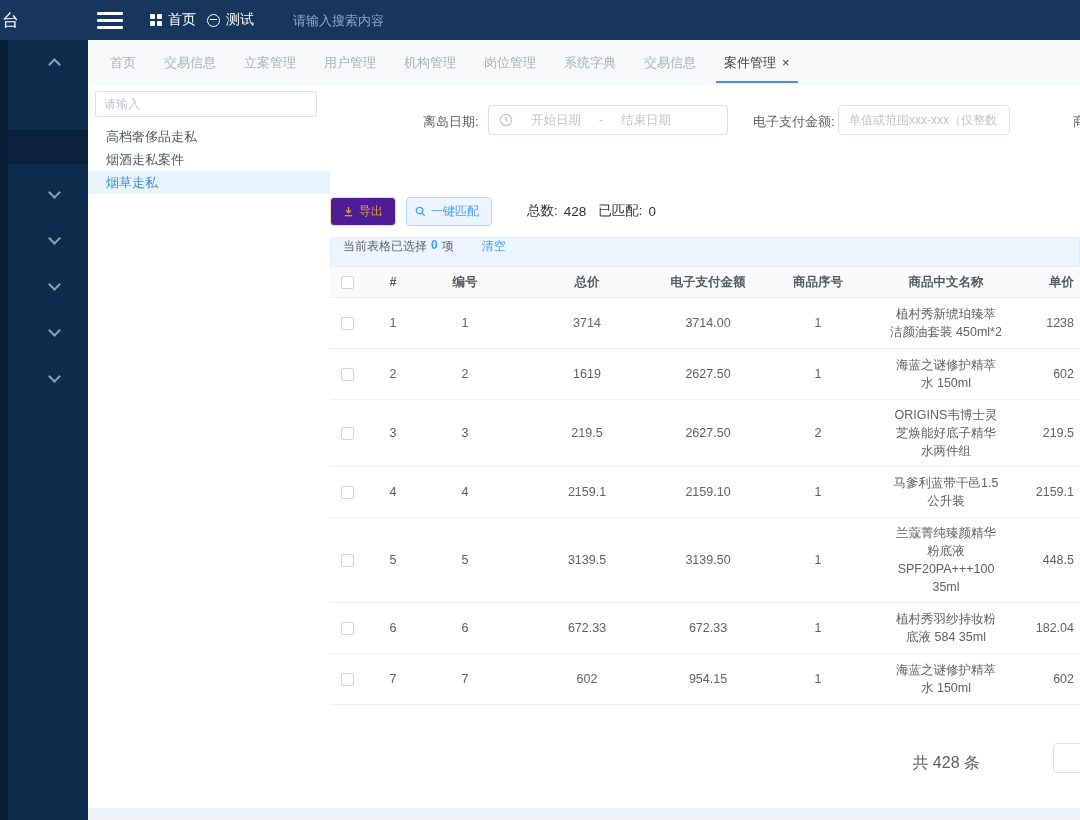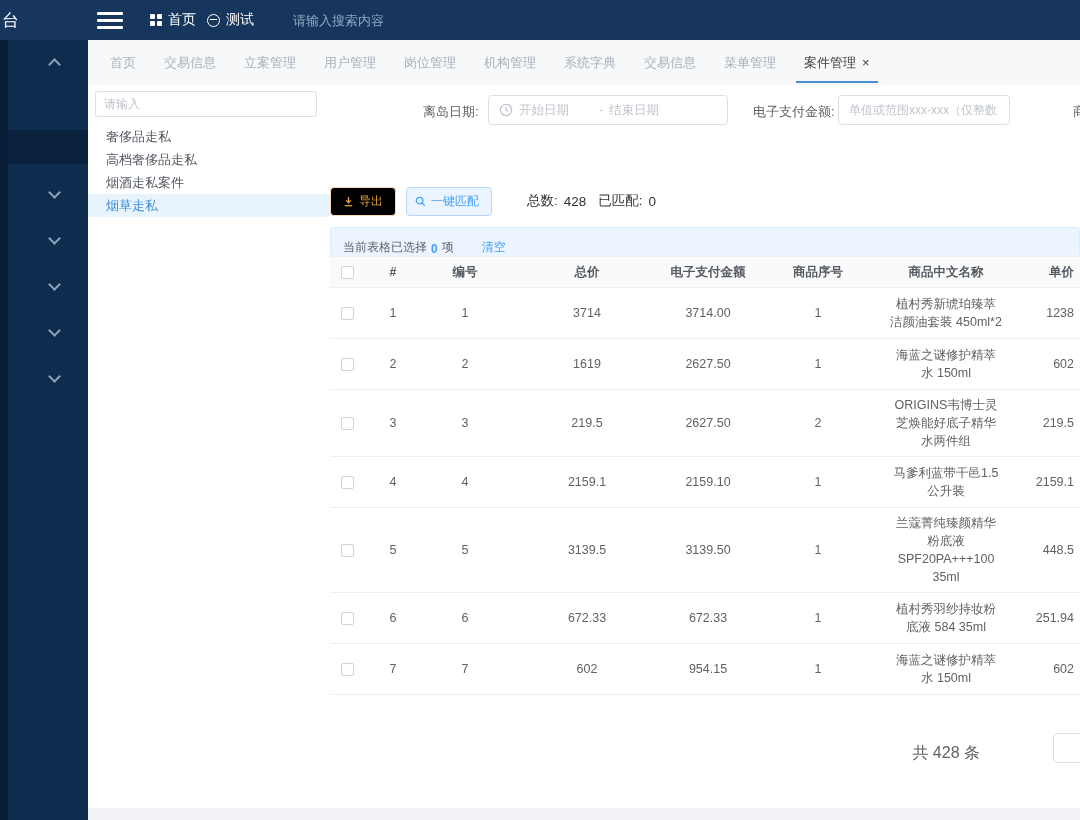--- a/index.html
+++ b/index.html
@@ -45,42 +45,42 @@
   
   .left-panel { position:absolute; left:0; top:45px; width:242px; height:735px; background:#fff; }
   .lp-search { margin:6px 0 0 7px; width:222px; height:26px; border:1px solid #dcdfe6; border-radius:3px;
                padding:0 8px; font-size:12px; color:#606266; outline:none; }
   .lp-search::placeholder { color:#c0c4cc; }
   .lp-list { margin-top:8px; }
   .lp-item { height:23px; line-height:23px; padding-left:18px; font-size:13px; color:#525760; cursor:pointer; }
   .lp-item.active { background:#e8f4fd; color:#3f8ed6; }
 
   
-  .main { position:absolute; left:242px; top:35px; width:750px; height:735px; overflow:hidden; }
+  .main { position:absolute; left:242px; top:45px; width:750px; height:735px; overflow:hidden; }
 
   .filter-row { position:absolute; left:93px; top:20px; width:900px; height:32px; }
   .f-label { font-size:13px; color:#606266; position:absolute; top:8px; white-space:nowrap; }
   .lbl-date { left:0; } .lbl-amount { left:330px;text-align:right; } .lbl-name { left:650px; }
   .date-range { position:absolute; left:65px; top:0; width:240px; height:30px; border:1px solid #dcdfe6;
                 border-radius:4px; display:flex; align-items:center; padding:0 10px; gap:6px; background:#fff; }
-  .date-range input { border:none; outline:none; width:74px; font-size:12.5px; color:#606266; background:transparent; }
+  .date-range input { border:none; outline:none; width:74px; font-size:12.5px; color:#606266; text-align:center; background:transparent; }
   .date-range input::placeholder, .amount-input::placeholder, .name-input::placeholder { color:#c0c4cc; }
   .date-sep { color:#c0c4cc; font-size:12px; }
   .amount-input { position:absolute; left:415px; top:0; width:172px; height:30px; border:1px solid #dcdfe6;
                   border-radius:4px; padding:0 10px; font-size:12px; color:#606266; outline:none; }
 
   .toolbar { position:absolute; left:0; top:111px; width:750px; height:30px; display:flex; align-items:center; }
   .btn { height:29px; border-radius:4px; font-size:12px; display:inline-flex; align-items:center; gap:5px;
          padding:0 12px; cursor:pointer; }
-  .btn-export { background:#000000; border:1px solid #f5dab1; color:#e6a23c; }
+  .btn-export { background:#4c1d95; border:1px solid #f5dab1; color:#e6a23c; }
   .btn-match  { background:#ecf5ff; border:1px solid #b3d8ff; color:#409eff; margin-left:10px;padding-left:8px; }
   .stats { margin-left:35px; font-size:13.5px; color:#303133; display:flex; gap:6px; align-items:center; }
 
   .sel-bar { position:absolute; left:0; top:152px; width:750px; height:30px; background:#ecf5ff;
-             border:1px solid #d9ecff; border-radius:3px; display:flex; align-items:flex-end;
+             border:1px solid #d9ecff; border-radius:3px; display:flex; align-items:flex-start;
              padding-left:12px; font-size:12px; color:#606266; gap:4px; }
   .sel-bar b { color:#409eff; }
   .sel-clear { color:#409eff; margin-left:24px; cursor:pointer; }
 
   
   .table { position:absolute; left:0; top:181px; width:750px; }
   .thead, .trow { display:grid; grid-template-columns:34px 58px 86px 158px 84px 136px 120px 1fr; align-items:center; }
   .thead { height:32px; background:#fafafa; border-top:1px solid #ebeef5; border-bottom:1px solid #ebeef5;
            font-size:12.5px; color:#555b63; font-weight:bold; }
   .thead .hc { text-align:center; } .thead .hc.right { text-align:right; padding-right:6px; }
@@ -136,34 +136,32 @@
   <input class="top-search" placeholder="请输入搜索内容" style="">
 </div>
 
 <div class="content">
 
   <div class="tabbar">
     <div class="tab">首页</div>
     <div class="tab">交易信息</div>
     <div class="tab">立案管理</div>
     <div class="tab">用户管理</div>
+    <div class="tab">机构管理</div>
     <div class="tab">岗位管理</div>
-    <div class="tab">机构管理</div>
     <div class="tab">系统字典</div>
     <div class="tab">交易信息</div>
-    <div class="tab">菜单管理</div>
     <div class="tab active">
       <span>案件管理</span><span class="close">×</span>
     </div>
   </div>
 
   <div class="left-panel">
     <input class="lp-search" placeholder="请输入" style="">
     <div class="lp-list">
-      <div class="lp-item">奢侈品走私</div>
       <div class="lp-item">高档奢侈品走私</div>
       <div class="lp-item">烟酒走私案件</div>
       <div class="lp-item active">烟草走私</div>
     </div>
   </div>
 
   <div class="main">
 
     <div class="filter-row">
       <span class="f-label lbl-date">离岛日期:</span>
@@ -295,21 +293,21 @@
         <div class="trow">
           <span class="cb-wrap">
               <span class="checkbox"></span>
             </span>
           <span class="cell">6</span>
           <span class="cell">6</span>
           <span class="cell">672.33</span>
           <span class="cell">672.33</span>
           <span class="cell">1</span>
           <span class="cell name">植村秀羽纱持妆粉底液 584 35ml</span>
-          <span class="cell right">251.94</span>
+          <span class="cell right">182.04</span>
         </div>
 
         <div class="trow">
           <span class="cb-wrap">
               <span class="checkbox"></span>
             </span>
           <span class="cell">7</span>
           <span class="cell">7</span>
           <span class="cell">602</span>
           <span class="cell">954.15</span>

